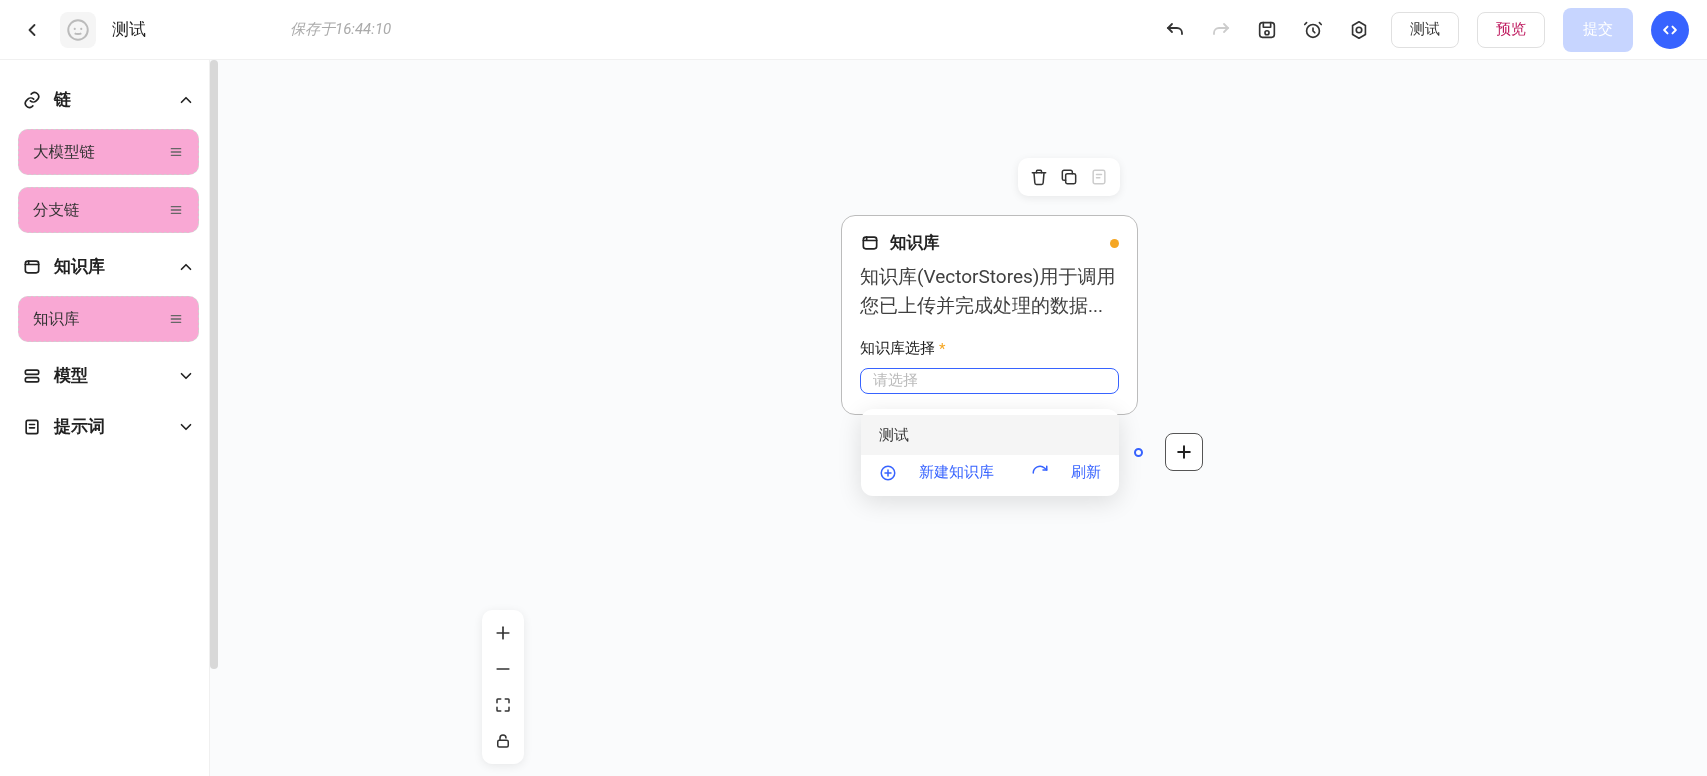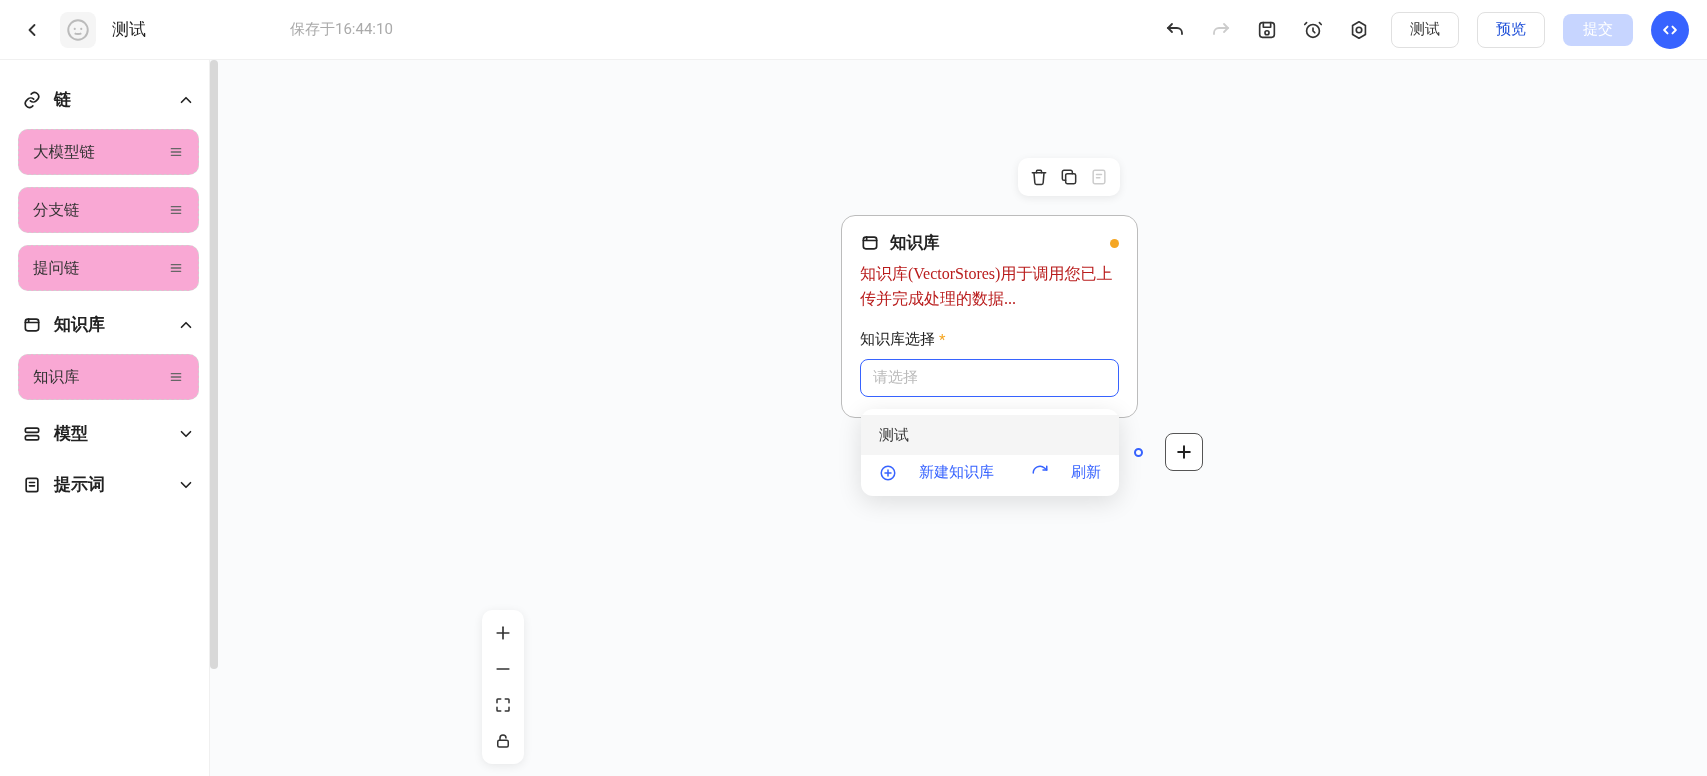--- a/index.html
+++ b/index.html
@@ -5,28 +5,28 @@
 * { box-sizing: border-box; margin: 0; padding: 0; font-family: -apple-system, BlinkMacSystemFont, "Segoe UI", Roboto, "Helvetica Neue", Arial, sans-serif; }
 html, body { height: 100%; width: 100%; background: #fff; overflow: hidden; }
 
 .app { display: flex; flex-direction: column; height: 100vh; width: 100vw; }
 
 
 .top-bar { display: flex; align-items: center; height: 60px; padding: 0 18px; border-bottom: 1px solid #f0f0f0; gap: 14px; }
 .back-btn { width: 28px; height: 28px; display: flex; align-items: center; justify-content: center; cursor: pointer; color: #333; }
 .app-avatar { width: 36px; height: 36px; border-radius: 8px; background: #f5f5f5; display: flex; align-items: center; justify-content: center; }
 .app-title { font-size: 17px; font-weight: 500; color: #222; margin-left: 2px; }
-.save-text { font-size: 15px; color: #aaa; margin-left: 130px; }
+.save-text { font-size: 15px; color: #aaa; margin-left: 130px; font-style: italic; }
 .top-spacer { flex: 1; }
 .top-actions { display: flex; align-items: center; gap: 18px; }
 .icon-btn { width: 28px; height: 28px; display: flex; align-items: center; justify-content: center; cursor: pointer; color: #333; }
 .icon-btn.disabled { color: #ccc; cursor: default; }
 .outline-btn { height: 36px; padding: 0 18px; border: 1px solid #e0e0e0; border-radius: 8px; background: #fff; font-size: 15px; color: #333; cursor: pointer; display: flex; align-items: center; }
-.outline-btn.disabled { color: #1d4ed8; cursor: default; }
-.primary-btn { height: 32px; padding: 0 20px; border: none; border-radius: 8px; background: #c7d5ff; color: #fff; font-size: 15px; cursor: pointer; display: flex; align-items: center; }
+.outline-btn.disabled { color: #be185d; cursor: default; }
+.primary-btn { height: 44px; padding: 0 20px; border: none; border-radius: 8px; background: #c7d5ff; color: #fff; font-size: 15px; cursor: pointer; display: flex; align-items: center; }
 .round-brand { width: 38px; height: 38px; border-radius: 50%; background: #3763ff; display: flex; align-items: center; justify-content: center; cursor: pointer; }
 
 
 .main { flex: 1; display: flex; min-height: 0; }
 .sidebar { width: 210px; border-right: 1px solid #f0f0f0; overflow-y: auto; padding: 22px 10px 22px 18px; }
 .side-group { margin-bottom: 16px; }
 .side-header { display: flex; align-items: center; gap: 12px; font-size: 17px; font-weight: 600; color: #222; cursor: pointer; padding: 6px 4px; }
 .side-header .chev { margin-left: auto; display: flex; }
 .side-item { display: flex; align-items: center; justify-content: space-between; height: 46px; padding: 0 14px; border: 1px dashed #d0d0d0; border-radius: 10px; margin: 12px 0; font-size: 15.5px; color: #333; cursor: grab; background: #f9a8d4; }
 .side-item .drag { color: #666; }
@@ -38,24 +38,24 @@
 
 .node-tools { position: absolute; left: 808px; top: 98px; display: flex; gap: 4px; background: #fff; border-radius: 10px; padding: 6px 8px; box-shadow: 0 2px 8px rgba(0,0,0,0.08); }
 .node-tools .tool { width: 26px; height: 26px; display: flex; align-items: center; justify-content: center; cursor: pointer; color: #333; }
 .node-tools .tool.disabled { color: #ccc; }
 
 
 .node { position: absolute; left: 631px; top: 155px; width: 297px; background: #fff; border: 1.5px solid #bcbcbc; border-radius: 14px; padding: 16px 18px 20px; }
 .node-head { display: flex; align-items: center; gap: 10px; }
 .node-title { font-size: 16.5px; font-weight: 600; color: #222; }
 .node-status { width: 9px; height: 9px; border-radius: 50%; background: #f5a623; margin-left: auto; }
-.node-desc { font-size: 16px; color: #b91c1c; line-height: 1.55; margin-top: 8px; font-family: Liberation Serif, serif; }
+.node-desc { font-size: 19px; color: #404040; line-height: 1.55; margin-top: 8px; }
 .field-label { margin-top: 18px; font-size: 15px; color: #222; display: flex; align-items: flex-end; gap: 4px; }
 .field-label .star { color: #f5a623; }
-.select-input { margin-top: 10px; height: 38px; border: 1.5px solid #3763ff; border-radius: 8px; padding: 0 12px; display: flex; align-items: center; font-size: 15px; color: #bbb; background: #fff; cursor: pointer; }
+.select-input { margin-top: 10px; height: 26px; border: 1.5px solid #3763ff; border-radius: 8px; padding: 0 12px; display: flex; align-items: center; font-size: 15px; color: #bbb; background: #fff; cursor: pointer; }
 
 
 .add-btn { position: absolute; left: 955px; top: 373px; width: 38px; height: 38px; border: 1.5px solid #555; border-radius: 8px; background: #fff; display: flex; align-items: center; justify-content: center; cursor: pointer; }
 .port-dot { position: absolute; left: 924px; top: 388px; width: 9px; height: 9px; border: 2px solid #3763ff; border-radius: 50%; background: #fff; }
 
 
 .dropdown { position: absolute; left: 651px; top: 349px; width: 258px; background: #fff; border-radius: 12px; box-shadow: 0 6px 24px rgba(0,0,0,0.12); padding: 6px 0 10px; z-index: 20; }
 .dd-item { height: 40px; padding: 0 18px; display: flex; align-items: center; font-size: 15px; color: #333; cursor: pointer; }
 .dd-item.hover { background: #f5f5f5; }
 .dd-footer { display: flex; align-items: center; padding: 8px 18px 4px; gap: 8px; }
@@ -171,30 +171,20 @@
         <div class="side-item">
           <span>分支链</span>
           <span class="drag">
               <svg width="16" height="16" viewBox="0 0 24 24" fill="none" stroke="currentColor" stroke-width="2" stroke-linecap="round">
                 <line x1="5" y1="7" x2="19" y2="7"></line>
                 <line x1="5" y1="12" x2="19" y2="12"></line>
                 <line x1="5" y1="17" x2="19" y2="17"></line>
               </svg>
             </span>
         </div>
-        <div class="side-item">
-          <span>提问链</span>
-          <span class="drag">
-              <svg width="16" height="16" viewBox="0 0 24 24" fill="none" stroke="currentColor" stroke-width="2" stroke-linecap="round">
-                <line x1="5" y1="7" x2="19" y2="7"></line>
-                <line x1="5" y1="12" x2="19" y2="12"></line>
-                <line x1="5" y1="17" x2="19" y2="17"></line>
-              </svg>
-            </span>
-        </div>
       </div>
 
       <div class="side-group">
         <div class="side-header">
           <svg width="20" height="20" viewBox="0 0 24 24" fill="none" stroke="currentColor" stroke-width="2" stroke-linecap="round" stroke-linejoin="round">
               <rect x="4" y="5" width="16" height="14" rx="3"></rect>
               <path d="M8 5v4M4 9h16"></path>
             </svg>
           <span>知识库</span>
           <span class="chev">

